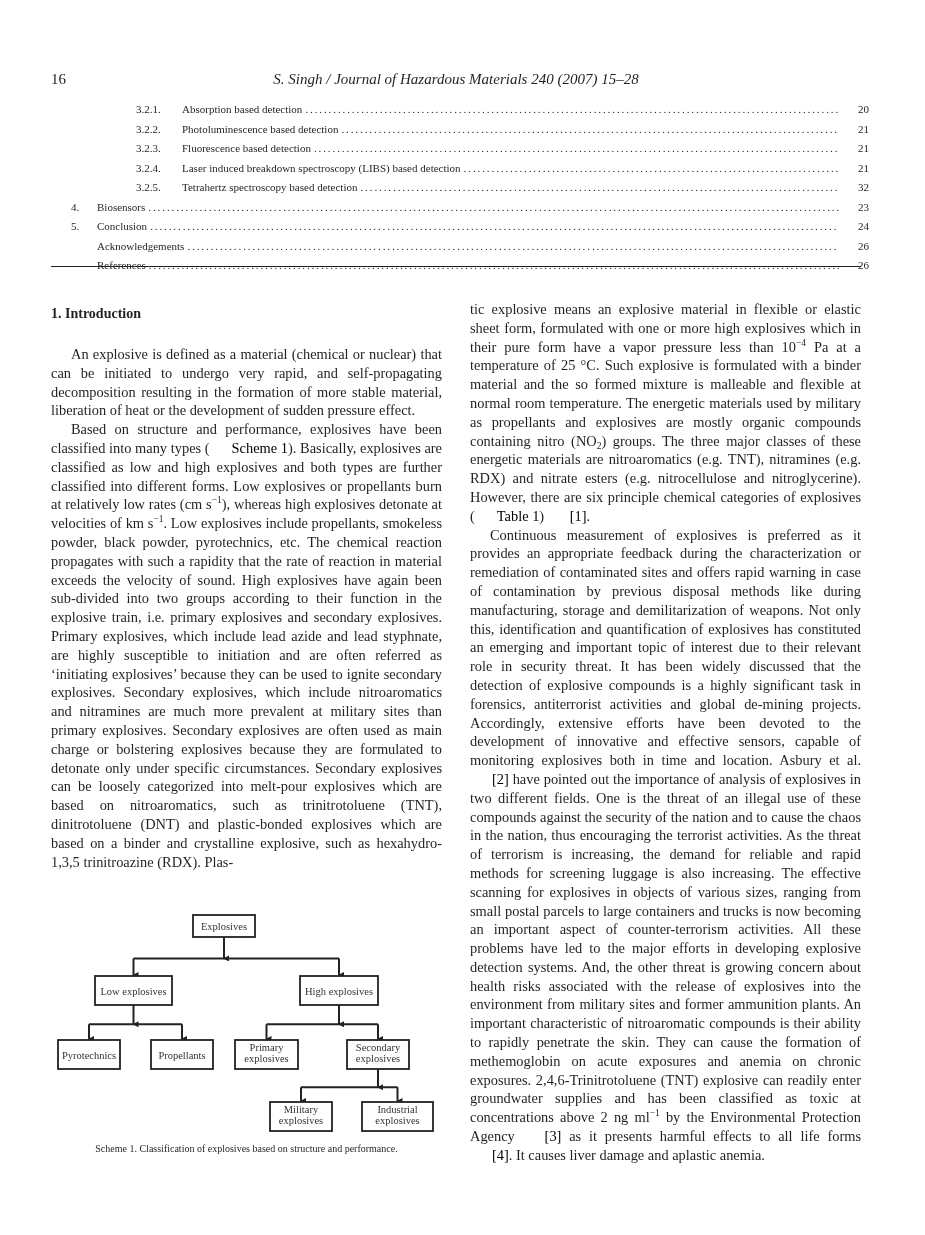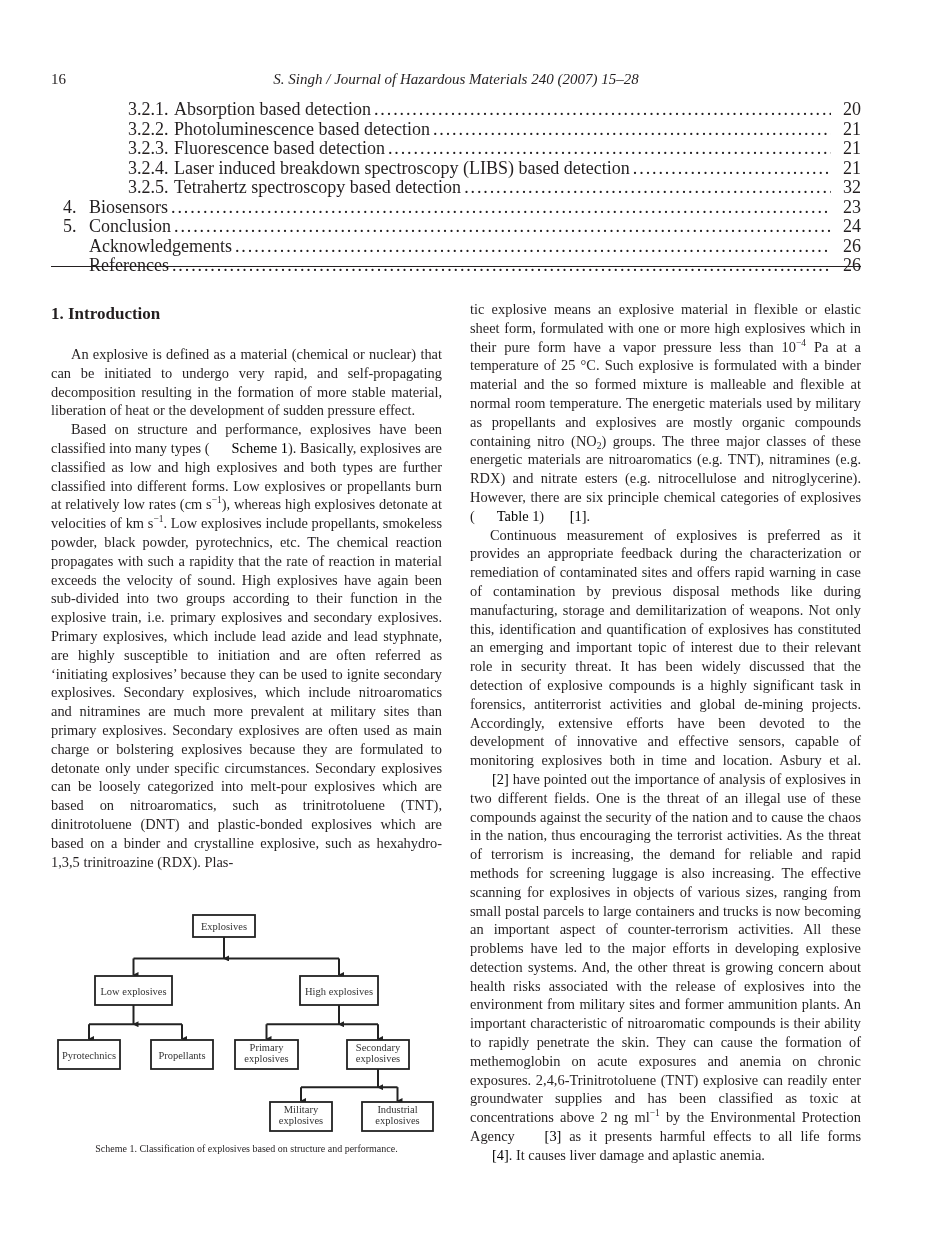--- a/index.html
+++ b/index.html
@@ -2,37 +2,37 @@
 <html><head>
 <meta charset="utf-8">
 <style>
   html, body { margin: 0; padding: 0; background: #ffffff; }
   body { width: 925px; height: 1235px; position: relative; overflow: hidden;
          font-family: "Liberation Serif", "DejaVu Serif", serif; color: #231f20; }
   .header { position: absolute; top: 71px; left: 51px; width: 810px; height: 16px; font-size: 15px; }
   .header .pnum { position: absolute; left: 0; top: 0; }
   .header .running { position: absolute; left: 0; right: 0; top: 0; text-align: center; font-style: italic; }
 
-  .toc { position: absolute; top: 100px; left: 51px; width: 810px; font-size: 18px; }
+  .toc { position: absolute; top: 100px; left: 59px; width: 810px; font-size: 11px; }
   .toc-row { position: relative; height: 19.5px; line-height: 19.5px; display: flex; }
   .toc-num { white-space: nowrap; }
   .toc-title-wrap { flex: 1; display: flex; overflow: hidden; }
   .toc-title { white-space: nowrap; padding-right: 3px; }
   .toc-dots { flex: 1; overflow: hidden; white-space: nowrap; letter-spacing: 1.9px; }
   .toc-page { width: 30px; text-align: right; }
   .lvl3 .toc-num { width: 46px; margin-left: 77px; }
   .lvl1 .toc-num { width: 26px; margin-left: 12px; }
   .lvl0 .toc-num { width: 0; margin-left: 38px; }
 
   .rule { position: absolute; top: 266px; left: 51px; width: 810px; height: 0; border-top: 1.3px solid #231f20; }
 
   .col { position: absolute; top: 303px; font-size: 14.4px; line-height: 18.8px; text-align: justify; }
   .col.left { left: 51px; width: 391px; }
   .col.right { left: 470px; width: 391px; top: 300px; }
-  .sec-title { font-weight: bold; font-size: 17px; margin: 0 0 20px 0; height: 22px; line-height: 22px; }
+  .sec-title { font-weight: bold; font-size: 14px; margin: 0 0 20px 0; height: 22px; line-height: 22px; }
   .col p { margin: 0; text-indent: 20px; }
   .col p.noindent { text-indent: 0; }
   .link { color: #000000; margin-left: 22px; }
   sup { font-size: 9.5px; line-height: 0; vertical-align: 6px; }
   sub { font-size: 9.5px; line-height: 0; vertical-align: -3px; }
 
   .scheme { position: absolute; left: 55px; top: 903px; width: 380px; height: 240px; }
   .scheme svg { width: 380px; height: 240px; display: block; }
   .scheme text { font-family: "Liberation Serif", "DejaVu Serif", serif; font-size: 10.5px; fill: #333; }
   .caption { position: absolute; left: 51px; top: 1143px; width: 391px; text-align: center; font-size: 10px; }

